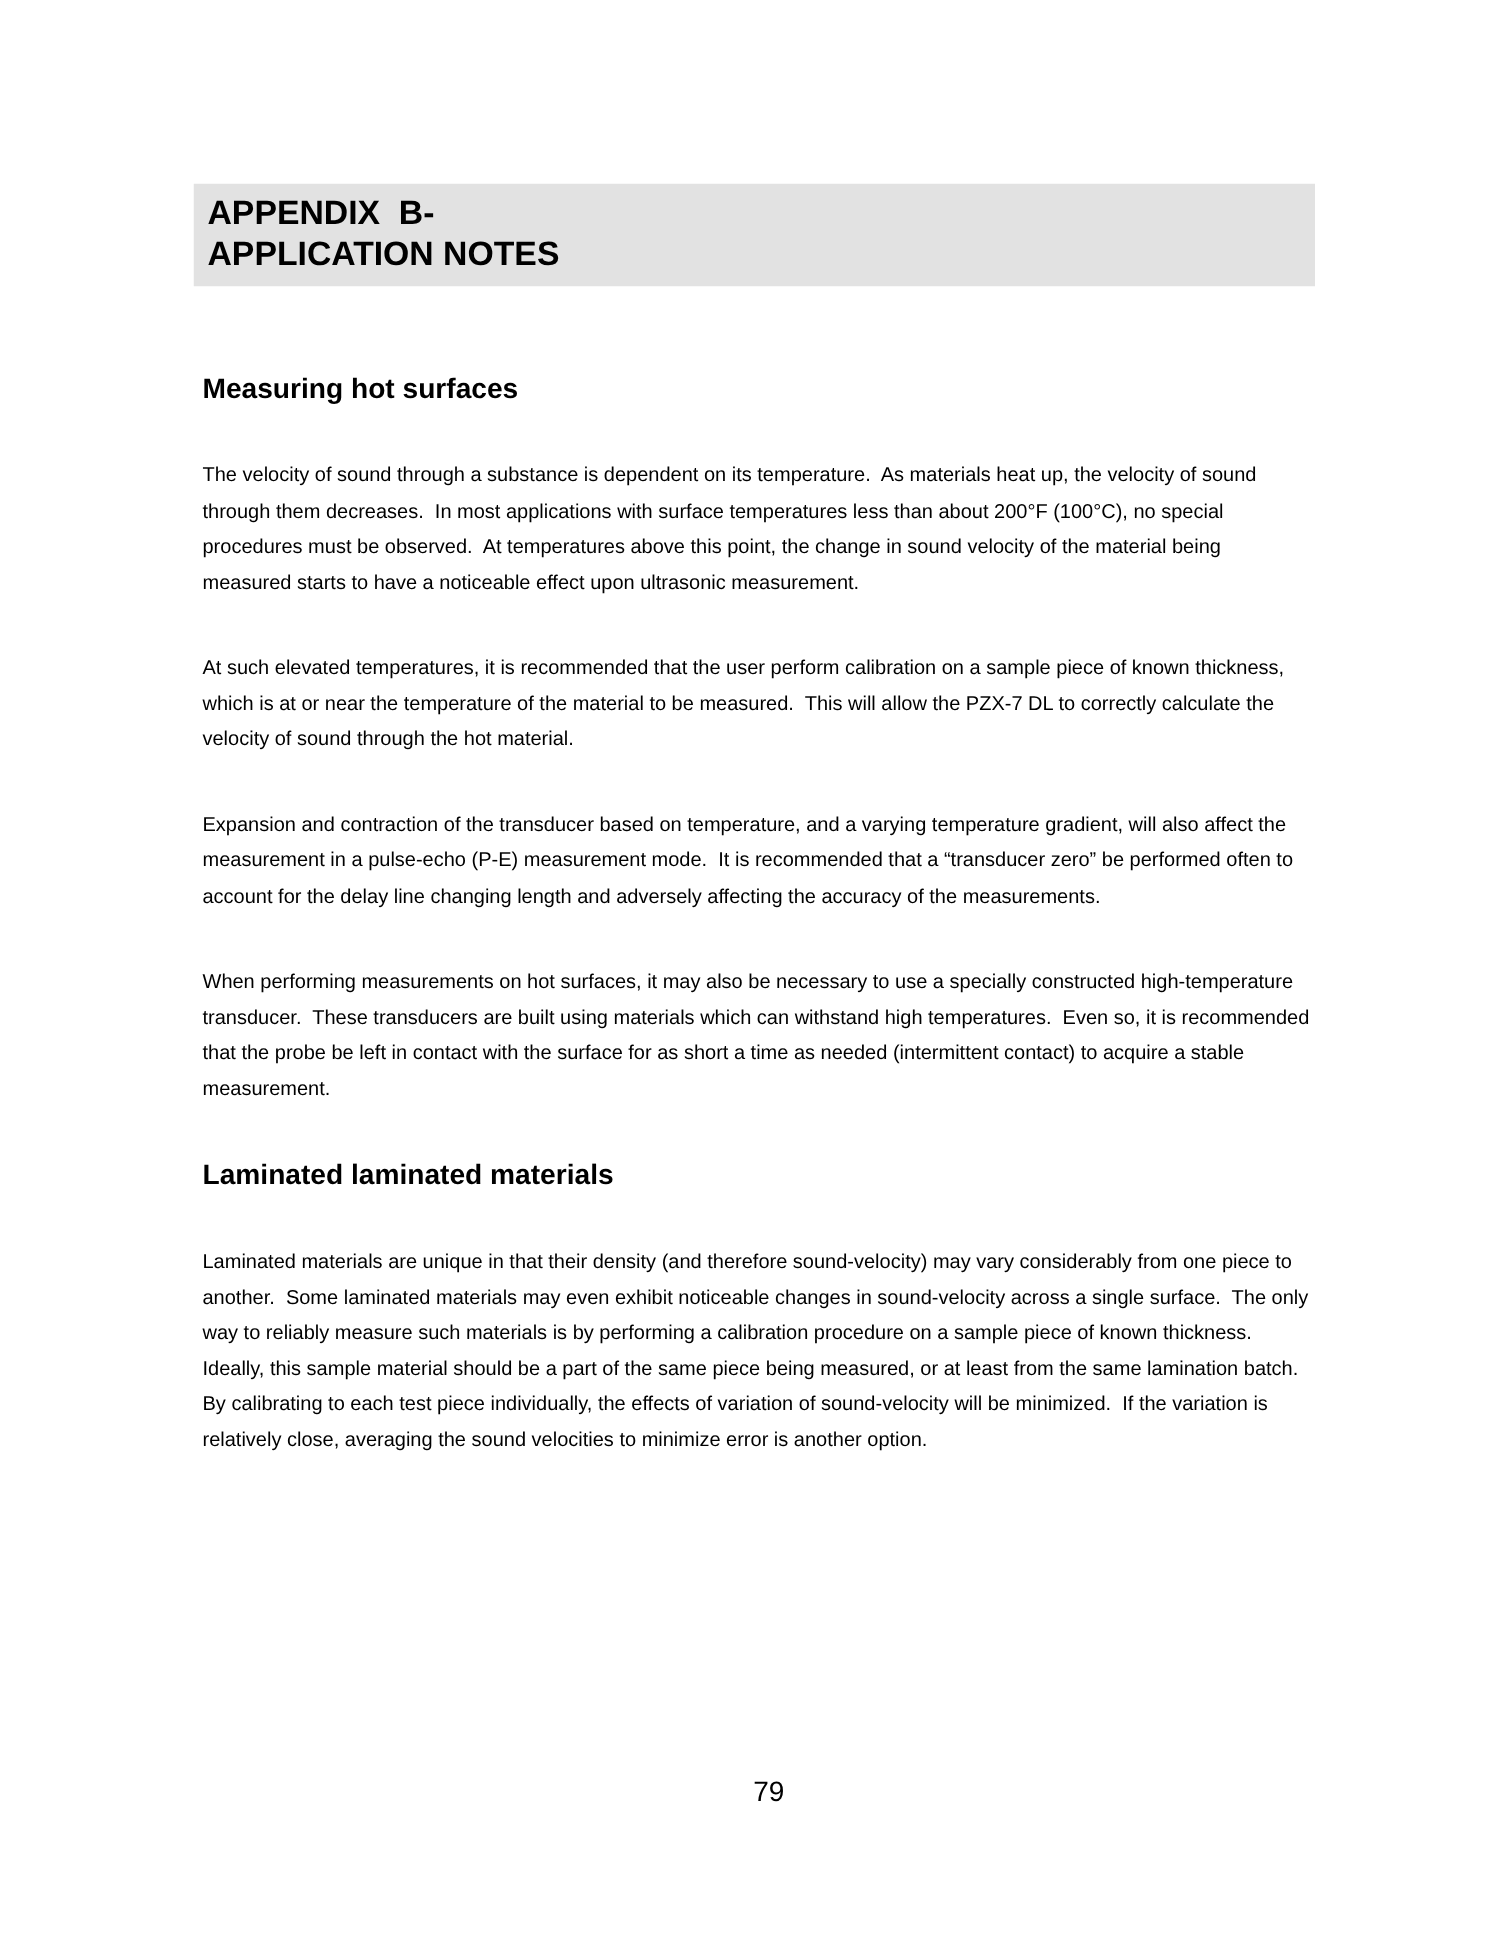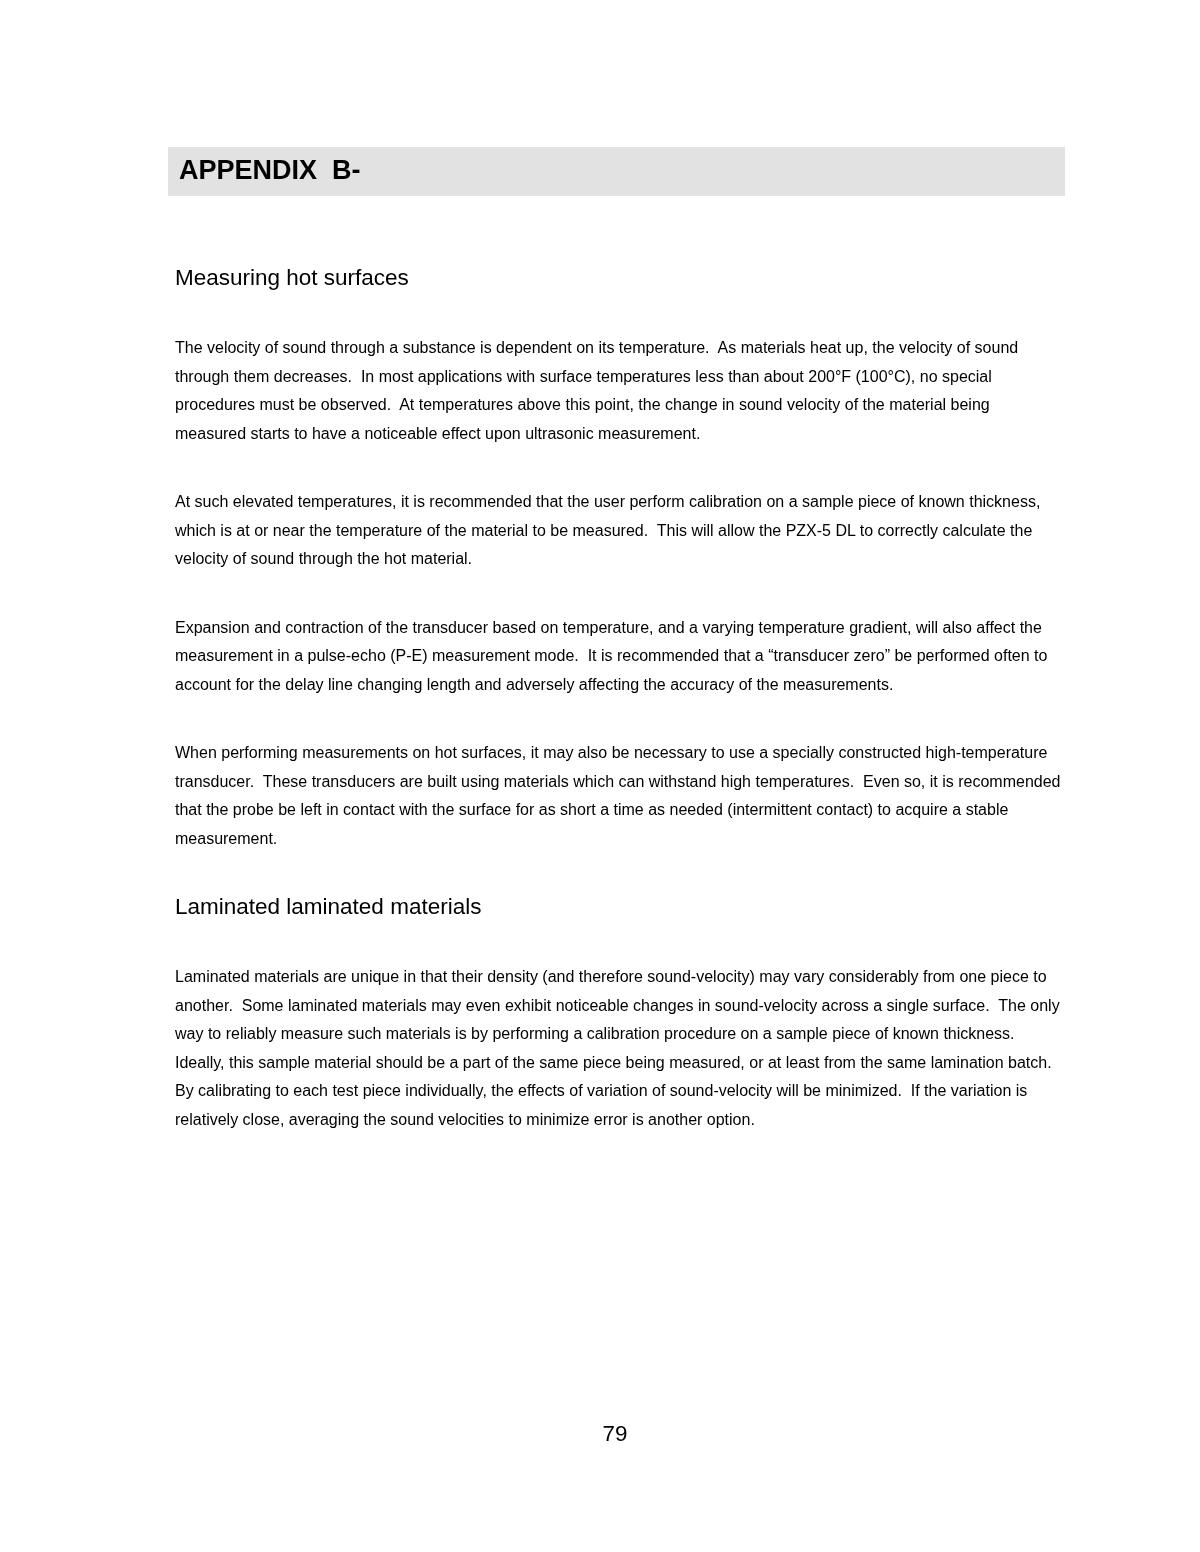--- a/index.html
+++ b/index.html
@@ -11,39 +11,39 @@
     position: relative;
     width: 1200px;
     height: 1552px;
     background: #ffffff;
     font-family: "Liberation Sans", sans-serif;
     color: #000000;
     overflow: hidden;
   }
   .content {
     position: absolute;
-    left: 175px;
+    left: 162px;
     top: 147px;
     width: 890px;
   }
   .appendix-header {
     background: #e2e2e2;
     margin: 0 0 68px -7px;
     padding: 7px 4px 9px 11px;
   }
   .appendix-header .hline {
     font-size: 27px;
     line-height: 33px;
     font-weight: bold;
     white-space: pre-wrap;
   }
   h2.section-heading {
     font-size: 22.5px;
     line-height: 28px;
-    font-weight: normal;
+    font-weight: bold;
     margin: 0 0 42px 0;
     white-space: pre-wrap;
   }
   p.body-paragraph {
     font-size: 16px;
     line-height: 28.5px;
     margin: 0 0 40px 0;
     white-space: pre-wrap;
   }
   .page-number {
@@ -57,26 +57,27 @@
   }
 </style>
 </head>
 <body>
 
 <div class="page">
   <div class="content">
 
     <header class="appendix-header">
       <div class="hline">APPENDIX  B-</div>
+      <div class="hline">APPLICATION NOTES</div>
     </header>
 
     <section>
       <h2 class="section-heading">Measuring hot surfaces</h2>
       <p class="body-paragraph">The velocity of sound through a substance is dependent on its temperature.  As materials heat up, the velocity of sound through them decreases.  In most applications with surface temperatures less than about 200°F (100°C), no special procedures must be observed.  At temperatures above this point, the change in sound velocity of the material being measured starts to have a noticeable effect upon ultrasonic measurement.</p>
-      <p class="body-paragraph">At such elevated temperatures, it is recommended that the user perform calibration on a sample piece of known thickness, which is at or near the temperature of the material to be measured.  This will allow the PZX-5 DL to correctly calculate the velocity of sound through the hot material.</p>
+      <p class="body-paragraph">At such elevated temperatures, it is recommended that the user perform calibration on a sample piece of known thickness, which is at or near the temperature of the material to be measured.  This will allow the PZX-7 DL to correctly calculate the velocity of sound through the hot material.</p>
       <p class="body-paragraph">Expansion and contraction of the transducer based on temperature, and a varying temperature gradient, will also affect the measurement in a pulse-echo (P-E) measurement mode.  It is recommended that a “transducer zero” be performed often to account for the delay line changing length and adversely affecting the accuracy of the measurements.</p>
       <p class="body-paragraph">When performing measurements on hot surfaces, it may also be necessary to use a specially constructed high-temperature transducer.  These transducers are built using materials which can withstand high temperatures.  Even so, it is recommended that the probe be left in contact with the surface for as short a time as needed (intermittent contact) to acquire a stable measurement.</p>
     </section>
 
     <section>
       <h2 class="section-heading">Laminated laminated materials</h2>
       <p class="body-paragraph">Laminated materials are unique in that their density (and therefore sound-velocity) may vary considerably from one piece to another.  Some laminated materials may even exhibit noticeable changes in sound-velocity across a single surface.  The only way to reliably measure such materials is by performing a calibration procedure on a sample piece of known thickness.  Ideally, this sample material should be a part of the same piece being measured, or at least from the same lamination batch.  By calibrating to each test piece individually, the effects of variation of sound-velocity will be minimized.  If the variation is relatively close, averaging the sound velocities to minimize error is another option.</p>
     </section>
 
   </div>

